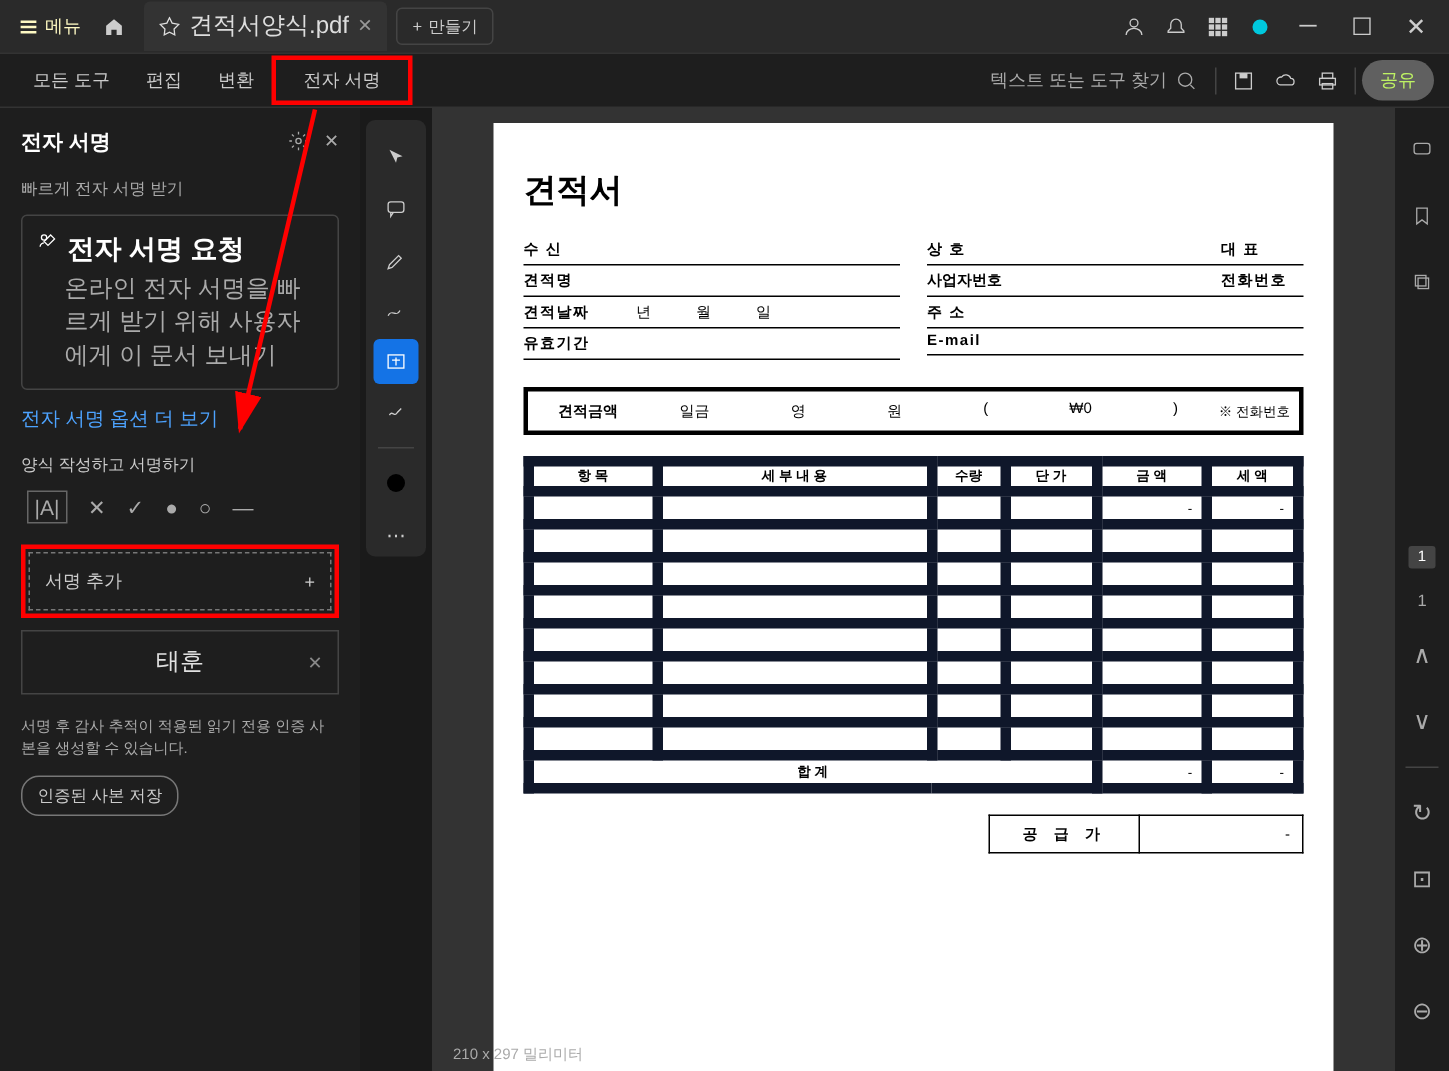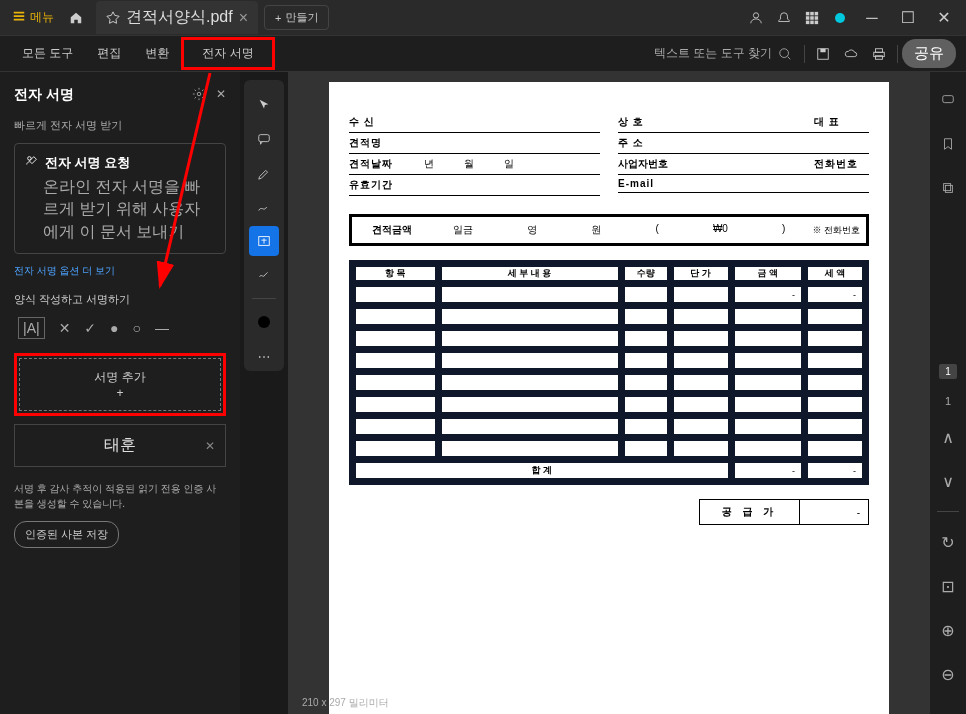--- a/index.html
+++ b/index.html
@@ -1,49 +1,49 @@
 <!DOCTYPE html>
 <html><head>
   <meta charset="utf-8">
   <style>
     * { margin: 0; padding: 0; box-sizing: border-box; font-family: "Malgun Gothic", sans-serif; }
     body { background: #1a1a1a; width: 966px; height: 714px; overflow: hidden; position: relative; }
     
     
     .title-bar { height: 36px; background: #2a2a2a; display: flex; align-items: center; padding: 0 4px; border-bottom: 1px solid #333; }
-    .menu-btn { display: flex; gap: 4px; padding: 4px 8px; color: #eab308; font-size: 12px; cursor: pointer; }
+    .menu-btn { display: flex; align-items: center; gap: 4px; padding: 4px 8px; color: #fef9c3; font-size: 12px; cursor: pointer; }
     .icon-btn { width: 28px; height: 28px; display: flex; align-items: center; justify-content: center; color: #ccc; cursor: pointer; }
     .tab { display: flex; align-items: center; gap: 6px; padding: 6px 10px; background: #333; color: #ddd; font-size: 16px; border-radius: 4px 4px 0 0; margin-left: 6px; }
     .tab-close { color: #999; cursor: pointer; }
     .new-tab { display: flex; align-items: center; gap: 4px; color: #ccc; font-size: 11px; padding: 4px 10px; margin-left: 6px; border: 1px solid #444; border-radius: 4px; cursor: pointer; }
     .spacer { flex: 1; }
     .window-controls { display: flex; }
     .window-controls .icon-btn { width: 36px; }
     .accent-circle { width: 10px; height: 10px; background: #00c9de; border-radius: 50%; }
     
     
     .tool-bar { height: 36px; background: #1e1e1e; display: flex; align-items: center; padding: 0 10px; border-bottom: 1px solid #333; }
     .tool-tab { padding: 8px 12px; color: #ccc; font-size: 12px; cursor: pointer; }
     .tool-tab.active { position: relative; }
     .red-border { border: 3px solid #ff0000; }
     .search-box { display: flex; align-items: center; color: #aaa; font-size: 12px; padding: 4px 8px; gap: 6px; }
     .divider { width: 1px; height: 18px; background: #444; margin: 0 4px; }
-    .share-btn { background: #606060; color: #ffffff; padding: 5px 12px; border-radius: 14px; font-size: 15px; cursor: pointer; }
+    .share-btn { background: #606060; color: #bef264; padding: 5px 12px; border-radius: 14px; font-size: 12px; cursor: pointer; }
     
     
     .main { display: flex; height: calc(100% - 72px); }
     .side-panel { width: 240px; background: #1e1e1e; color: #ccc; padding: 14px; font-size: 12px; overflow: hidden; }
     .panel-header { display: flex; align-items: center; justify-content: space-between; margin-bottom: 14px; }
     .panel-title { font-size: 14px; font-weight: bold; color: #fff; }
     .panel-header-icons { display: flex; gap: 10px; color: #aaa; }
     .panel-subtext { font-size: 11px; color: #aaa; margin-bottom: 10px; }
     .request-box { border: 1px solid #444; border-radius: 4px; padding: 10px; margin-bottom: 10px; }
-    .request-title { font-size: 13px; font-weight: bold; color: #fff; display: flex; gap: 6px; }
+    .request-title { font-size: 18px; font-weight: bold; color: #fff; display: flex; gap: 6px; }
     .request-desc { font-size: 16px; color: #aaa; margin-top: 4px; margin-left: 18px; line-height: 1.4; }
-    .link-text { color: #4da3ff; font-size: 10px; cursor: pointer; margin-bottom: 14px; display: block; }
+    .link-text { color: #4da3ff; font-size: 13px; cursor: pointer; margin-bottom: 14px; display: block; }
     .fill-sign-label { font-size: 11px; color: #ccc; margin-bottom: 10px; }
     .tool-icons { display: flex; gap: 14px; align-items: center; margin-bottom: 14px; padding: 0 4px; }
     .tool-icons span { color: #aaa; cursor: pointer; font-size: 14px; }
     .text-tool { border: 1px solid #666; padding: 2px 4px; font-size: 10px; }
     .add-sign-btn { border: 1px dashed #777; padding: 10px; display: flex; justify-content: space-between; align-items: center; cursor: pointer; margin-bottom: 8px; }
     .signature-entry { border: 1px solid #444; padding: 10px; display: flex; justify-content: center; align-items: center; position: relative; margin-bottom: 14px; }
     .signature-name { font-family: cursive; font-size: 16px; color: #e0e0e0; }
     .sig-close { position: absolute; right: 10px; color: #888; cursor: pointer; }
     .audit-text { font-size: 10px; color: #aaa; line-height: 1.5; margin-bottom: 10px; }
     .cert-btn { border: 1px solid #777; border-radius: 12px; padding: 5px 10px; font-size: 11px; color: #ccc; cursor: pointer; display: inline-block; }
@@ -73,21 +73,21 @@
     .doc-table th, .doc-table td { border: 7px solid #0f172a; padding: 0 2px; text-align: center; }
     .doc-table th { font-weight: bold; }
     .doc-table td { height: 22px; }
     .col-item { width: 70px; }
     .col-detail { width: 150px; }
     .col-qty { width: 40px; }
     .col-price { width: 50px; }
     .col-amount { width: 60px; }
     .col-tax { width: 50px; }
     
-    .summary-table { width: 170px; margin-left: auto; margin-top: 14px; border-collapse: collapse; font-size: 10px; }
+    .summary-table { width: 210px; margin-left: auto; margin-top: 14px; border-collapse: collapse; font-size: 10px; }
     .summary-table td { border: 1px solid #000; padding: 5px 8px; }
     .summary-label { font-weight: bold; text-align: center; letter-spacing: 4px; width: 100px; }
     
     .page-dims { position: absolute; bottom: 4px; left: 14px; color: #aaa; font-size: 10px; }
     
     
     .right-rail { width: 36px; background: #1e1e1e; display: flex; flex-direction: column; align-items: center; padding-top: 14px; gap: 16px; }
     .right-rail .icon-btn { color: #aaa; }
     .rail-sep { height: 1px; width: 22px; background: #444; }
     .page-ind { background: #444; color: #fff; font-size: 10px; padding: 2px 6px; border-radius: 2px; }
@@ -223,21 +223,21 @@
     <div class="fill-sign-label">양식 작성하고 서명하기</div>
     <div class="tool-icons">
       <span class="text-tool">|A|</span>
       <span>✕</span>
       <span>✓</span>
       <span>●</span>
       <span>○</span>
       <span>—</span>
     </div>
     <div class="red-border" style="padding:2px;margin-bottom:8px;">
-      <div class="add-sign-btn" style="margin-bottom:0;flex-direction:column;">
+      <div class="add-sign-btn" style="margin-bottom:0;">
         <span>서명 추가</span>
         <span>+</span>
       </div>
     </div>
     <div class="signature-entry">
       <span class="signature-name">태훈</span>
       <span class="sig-close">✕</span>
     </div>
     <div class="audit-text">서명 후 감사 추적이 적용된 읽기 전용 인증 사본을 생성할 수 있습니다.</div>
     <div class="cert-btn">인증된 사본 저장</div>
@@ -278,20 +278,21 @@
       </div>
     <div class="vtool-sep"></div>
     <div class="vtool-item">
         <div style="width:12px;height:12px;background:#000;border-radius:50%;"></div>
       </div>
     <div class="vtool-item">⋯</div>
   </div>
 
   <div class="doc-container">
     <div class="doc-page">
+      <div class="doc-title">견적서</div>
       <div class="doc-row">
         <div class="doc-col">
           <div class="doc-field">
               <span class="doc-label">수  신</span>
             </div>
           <div class="doc-field">
               <span class="doc-label">견적명</span>
             </div>
           <div class="doc-field">
               <span class="doc-label">견적날짜</span>
@@ -305,26 +306,26 @@
               <span class="doc-label">유효기간</span>
             </div>
         </div>
         <div class="doc-col">
           <div class="doc-field">
               <span class="doc-label">상  호</span>
               <span style="flex:1"></span>
               <span class="doc-label">대  표</span>
             </div>
           <div class="doc-field">
-              <span class="doc-label">주  소</span>
-            </div>
-          <div class="doc-field">
               <span class="doc-label2">사업자번호</span>
               <span style="flex:1"></span>
               <span class="doc-label">전화번호</span>
+            </div>
+          <div class="doc-field">
+              <span class="doc-label">주  소</span>
             </div>
           <div class="doc-field">
               <span class="doc-label">E-mail</span>
             </div>
         </div>
       </div>
       <div class="amount-box">
         <span class="amount-label">견적금액</span>
         <span class="amount-text">
           <span>일금</span>

